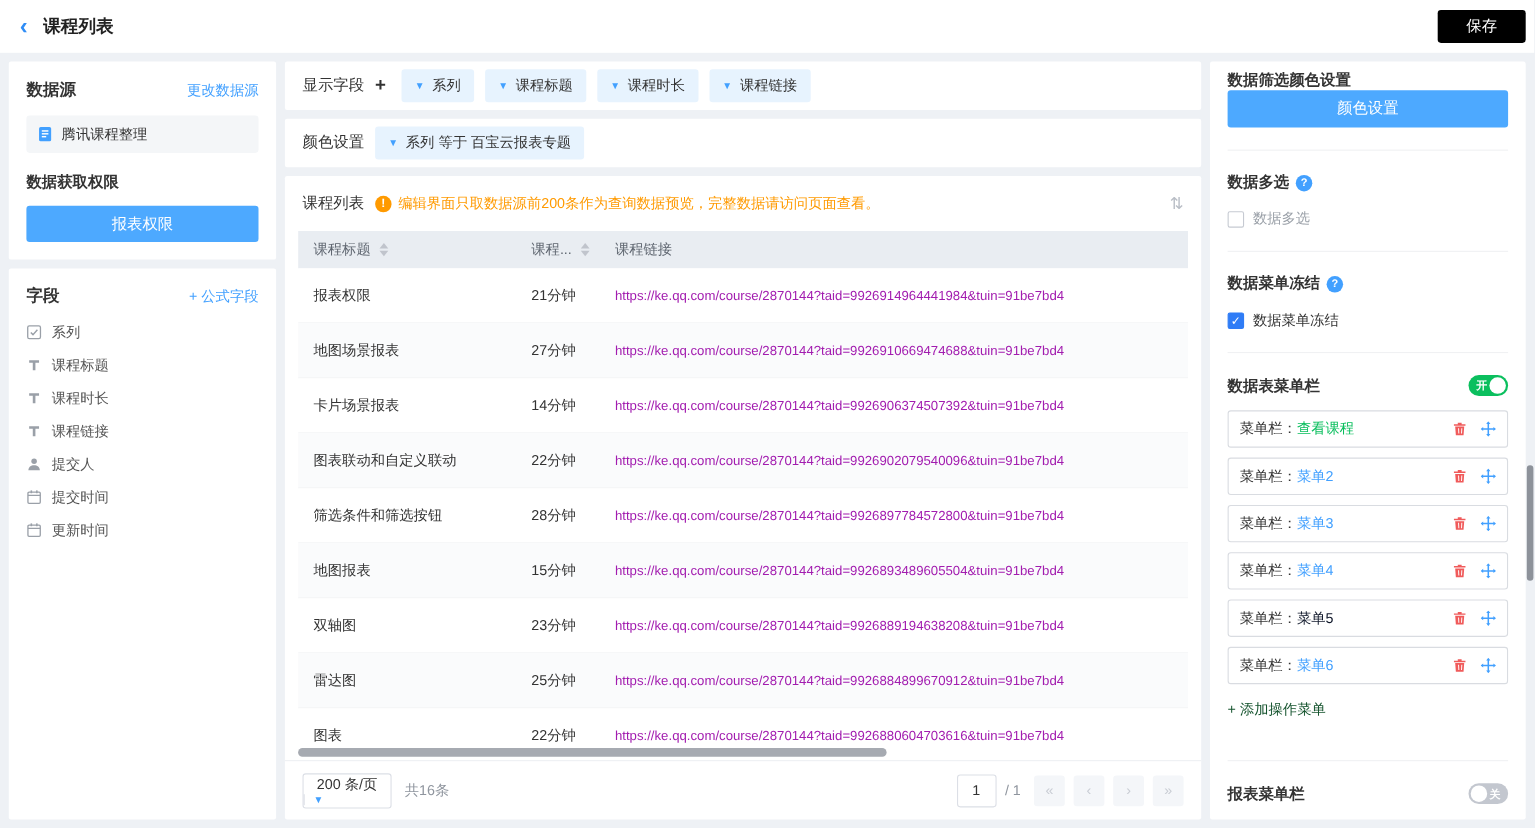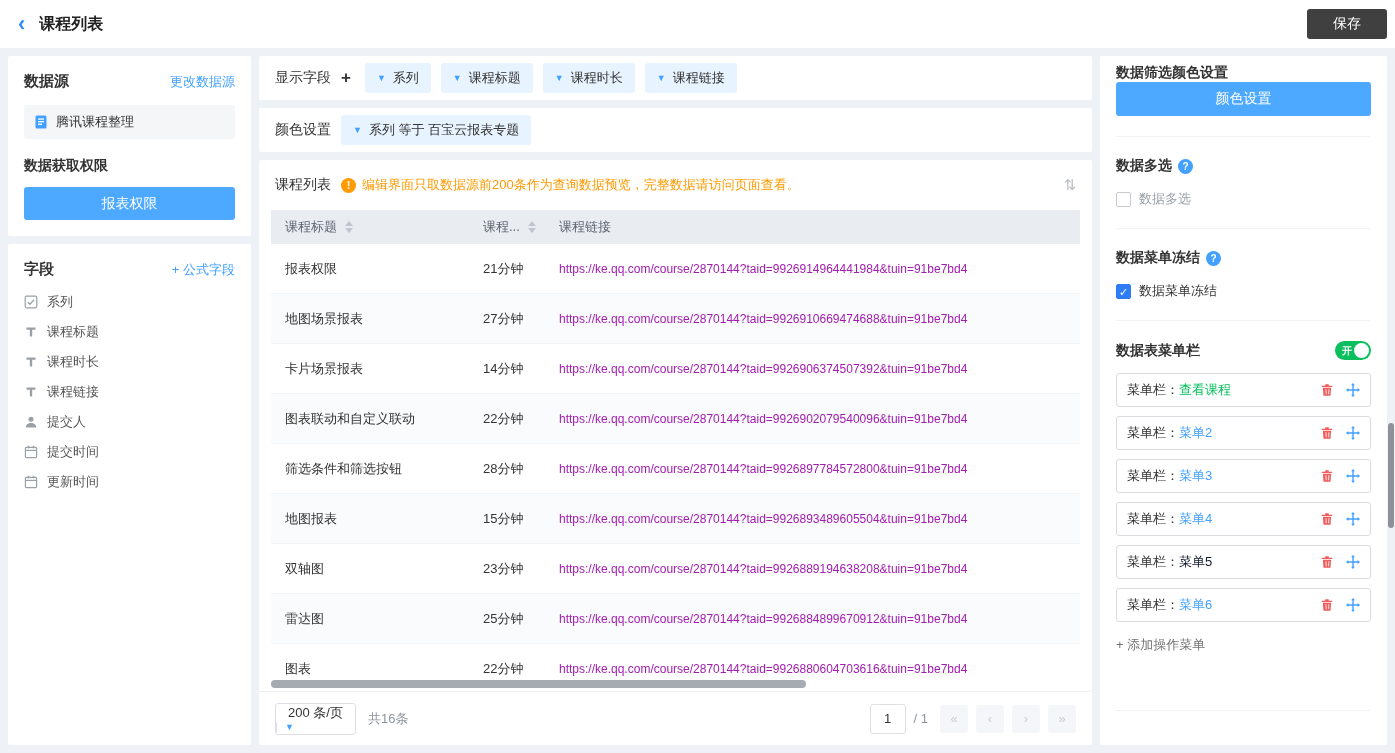--- a/index.html
+++ b/index.html
@@ -4,21 +4,21 @@
 <style>
   * { box-sizing: border-box; margin: 0; padding: 0; }
   html,body { width:1395px; height:753px; overflow:hidden; }
   body { font-family:"Liberation Sans","DejaVu Sans",sans-serif; background:#eef1f5; color:#333; font-size:13px; }
   .app { width:1395px; height:753px; position:relative; overflow:hidden; }
 
   
   .top-header { height:48px; background:#fff; display:flex; align-items:center; padding:0 8px 0 18px; }
   .back-btn { color:#2f8df6; font-size:22px; font-weight:bold; cursor:pointer; line-height:1; margin-right:14px; }
   .page-title { font-size:16px; font-weight:bold; color:#222; }
-  .save-btn { margin-left:auto; width:80px; height:30px; background:#404040; color:#fff; border:none; border-radius:3px; font-size:14px; cursor:pointer; }
+  .save-btn { margin-left:auto; width:80px; height:30px; background:#000000; color:#fff; border:none; border-radius:3px; font-size:14px; cursor:pointer; }
 
   
   .content { display:flex; gap:8px; padding:8px; height:705px; }
   .card { background:#fff; border-radius:2px; }
 
   
   .left-col { width:243px; display:flex; flex-direction:column; gap:8px; flex:none; }
   .ds-card { padding:16px; }
   .row-between { display:flex; align-items:center; justify-content:space-between; }
   .sec-title { font-size:15px; font-weight:bold; color:#333; }
@@ -88,21 +88,21 @@
   .toggle.on { background:#0bbf5e; }
   .toggle.on .t-txt { position:absolute; left:7px; top:3px; }
   .toggle.on .knob { position:absolute; right:2px; top:2px; width:15px; height:15px; background:#fff; border-radius:50%; }
   .toggle.off { background:#c3c7cf; }
   .toggle.off .t-txt { position:absolute; right:7px; top:3px; }
   .toggle.off .knob { position:absolute; left:2px; top:2px; width:15px; height:15px; background:#fff; border-radius:50%; }
   .menu-items { margin-top:4px; }
   .menu-item { border:1px solid #d9dce1; border-radius:3px; height:34px; margin-top:9px; display:flex; align-items:center; padding:0 10px; font-size:13px; color:#333; }
   .menu-item .mi-icons { margin-left:auto; display:flex; gap:12px; align-items:center; }
   .mi-icons span { display:inline-flex; cursor:pointer; }
-  .add-menu { margin-top:14px; color:#737373; font-size:13px; cursor:pointer; display:inline-block; }
+  .add-menu { margin-top:14px; color:#14532d; font-size:13px; cursor:pointer; display:inline-block; }
   .bottom-sec { margin-top:auto; }
 
   
   .win-scrollbar { position:absolute; right:1px; top:48px; width:6px; height:705px; }
   .win-thumb { position:absolute; top:375px; width:6px; height:105px; background:#8d929a; border-radius:3px; }
 </style>
 </head>
 <body>
 
 <div class="app">
@@ -474,20 +474,27 @@
                   <path fill="#42a0ff" d="M8 0l2.2 2.7H8.8v4.5h4.5V5.8L16 8l-2.7 2.2V8.8H8.8v4.5h1.4L8 16l-2.2-2.7h1.4V8.8H2.7v1.4L0 8l2.7-2.2v1.4h4.5V2.7H5.8z"></path>
                 </svg>
               </span>
             </span>
           </div>
         </div>
       <span class="add-menu">+ <span>添加操作菜单</span></span>
 
       <div class="bottom-sec">
         <hr class="divider">
+        <div class="r-head">
+          <span>报表菜单栏</span>
+          <span class="toggle off">
+            <span class="t-txt">关</span>
+            <span class="knob"></span>
+          </span>
+        </div>
       </div>
     </aside>
   </div>
 
   <div class="win-scrollbar">
     <div class="win-thumb"></div>
   </div>
 </div>
 
 </body></html>

